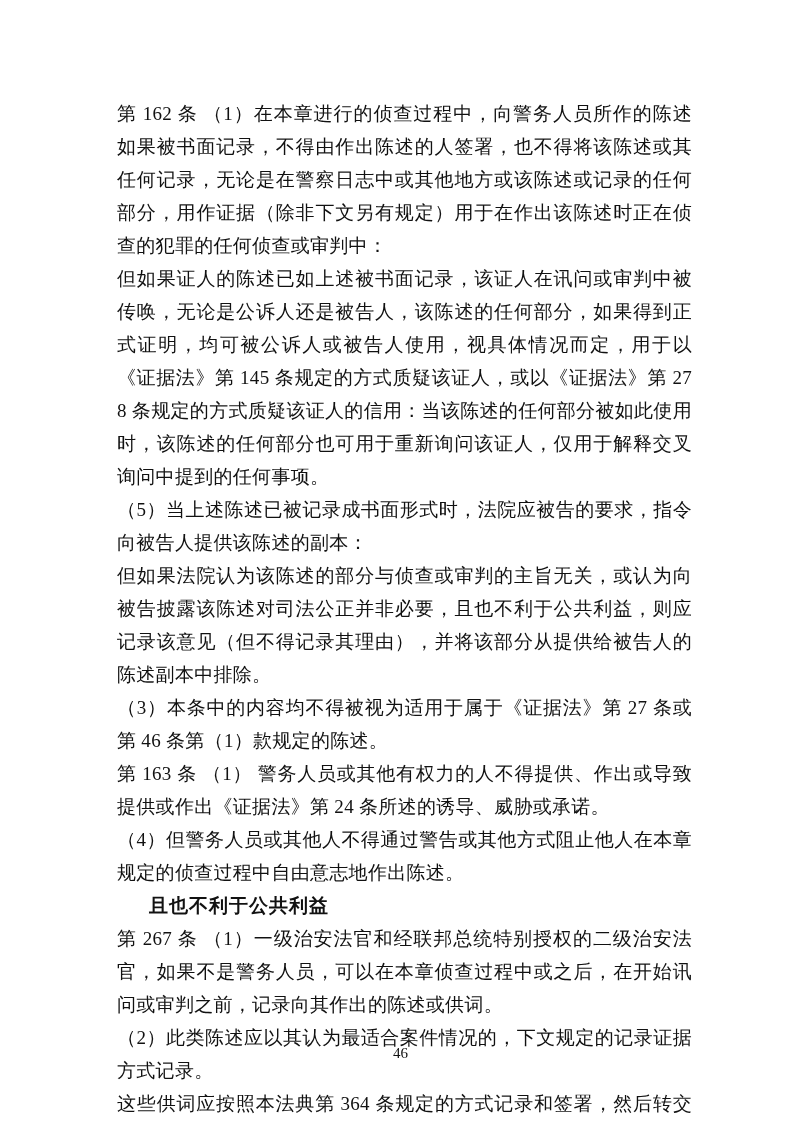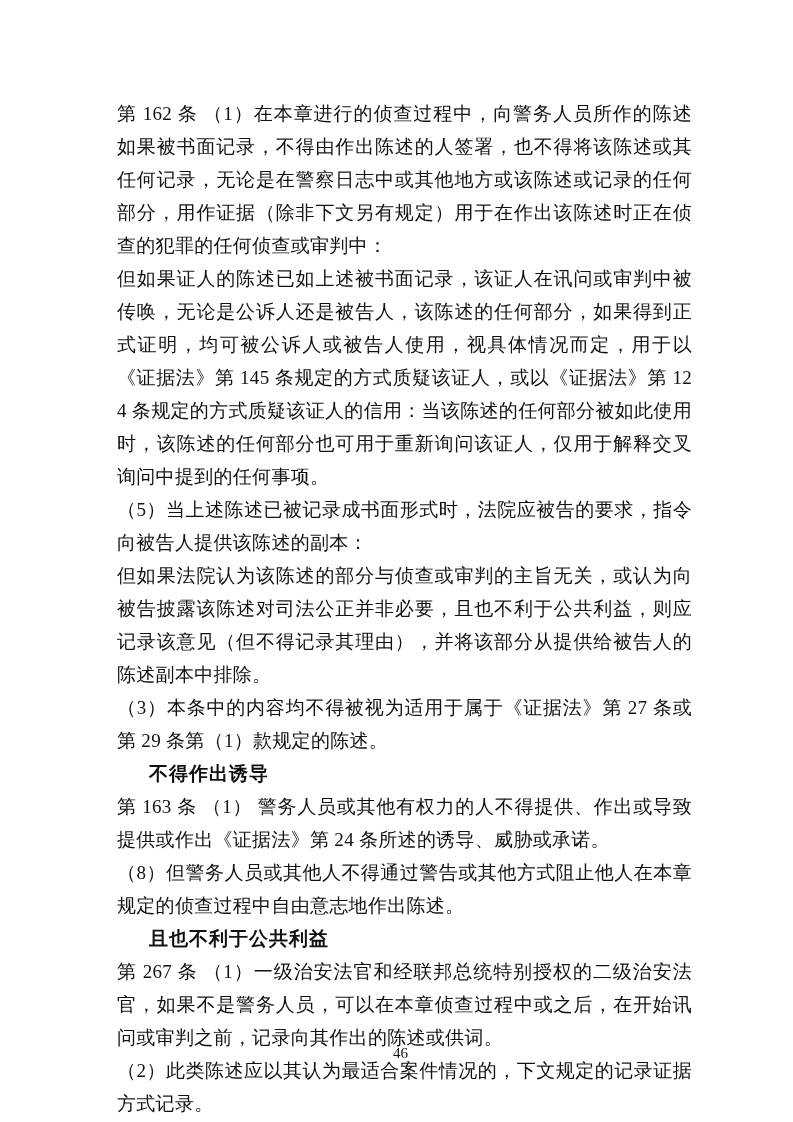--- a/index.html
+++ b/index.html
@@ -53,27 +53,26 @@
     color: #111111;
   }
 </style>
 </head>
 <body>
 
 <div class="page">
   <div class="doc-body">
 
   <p class="body">第 162 条 （1）在本章进行的侦查过程中，向警务人员所作的陈述如果被书面记录，不得由作出陈述的人签署，也不得将该陈述或其任何记录，无论是在警察日志中或其他地方或该陈述或记录的任何部分，用作证据（除非下文另有规定）用于在作出该陈述时正在侦查的犯罪的任何侦查或审判中：</p>
-      <p class="body">但如果证人的陈述已如上述被书面记录，该证人在讯问或审判中被传唤，无论是公诉人还是被告人，该陈述的任何部分，如果得到正式证明，均可被公诉人或被告人使用，视具体情况而定，用于以《证据法》第 145 条规定的方式质疑该证人，或以《证据法》第 124 条规定的方式质疑该证人的信用：当该陈述的任何部分被如此使用时，该陈述的任何部分也可用于重新询问该证人，仅用于解释交叉询问中提到的任何事项。</p>
+      <p class="body">但如果证人的陈述已如上述被书面记录，该证人在讯问或审判中被传唤，无论是公诉人还是被告人，该陈述的任何部分，如果得到正式证明，均可被公诉人或被告人使用，视具体情况而定，用于以《证据法》第 145 条规定的方式质疑该证人，或以《证据法》第 278 条规定的方式质疑该证人的信用：当该陈述的任何部分被如此使用时，该陈述的任何部分也可用于重新询问该证人，仅用于解释交叉询问中提到的任何事项。</p>
       <p class="body">（5）当上述陈述已被记录成书面形式时，法院应被告的要求，指令向被告人提供该陈述的副本：</p>
       <p class="body">但如果法院认为该陈述的部分与侦查或审判的主旨无关，或认为向被告披露该陈述对司法公正并非必要，且也不利于公共利益，则应记录该意见（但不得记录其理由），并将该部分从提供给被告人的陈述副本中排除。</p>
-      <p class="body">（3）本条中的内容均不得被视为适用于属于《证据法》第 27 条或第 29 条第（1）款规定的陈述。</p>
-      <p class="heading">不得作出诱导</p>
+      <p class="body">（3）本条中的内容均不得被视为适用于属于《证据法》第 27 条或第 46 条第（1）款规定的陈述。</p>
       <p class="body">第 163 条 （1） 警务人员或其他有权力的人不得提供、作出或导致提供或作出《证据法》第 24 条所述的诱导、威胁或承诺。</p>
-      <p class="body">（8）但警务人员或其他人不得通过警告或其他方式阻止他人在本章规定的侦查过程中自由意志地作出陈述。</p>
+      <p class="body">（4）但警务人员或其他人不得通过警告或其他方式阻止他人在本章规定的侦查过程中自由意志地作出陈述。</p>
       <p class="heading">且也不利于公共利益</p>
       <p class="body">第 267 条 （1）一级治安法官和经联邦总统特别授权的二级治安法官，如果不是警务人员，可以在本章侦查过程中或之后，在开始讯问或审判之前，记录向其作出的陈述或供词。</p>
       <p class="body">（2）此类陈述应以其认为最适合案件情况的，下文规定的记录证据方式记录。</p>
       <p class="body">这些供词应按照本法典第 364 条规定的方式记录和签署，然后转交给将进行调查</p>
     </div>
   <div class="footer">
     <span>46</span>
   </div>
 </div>
 

